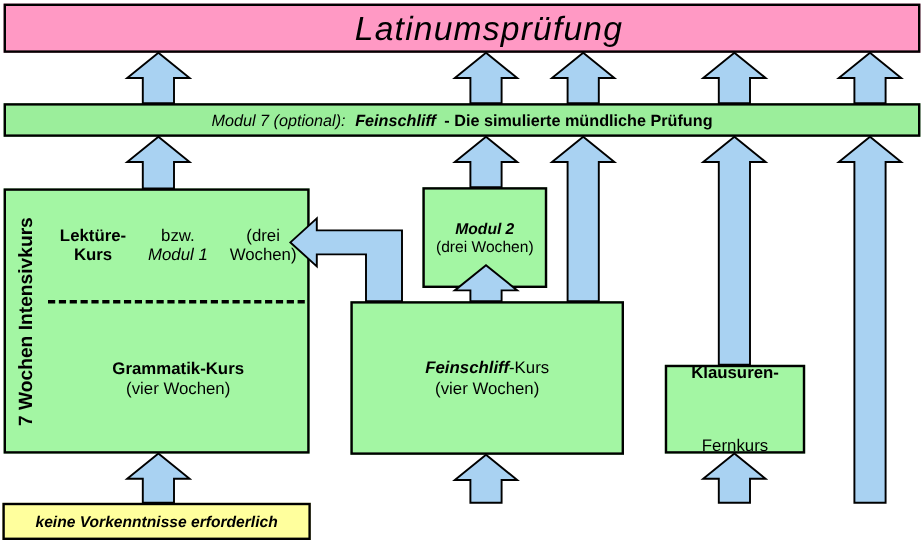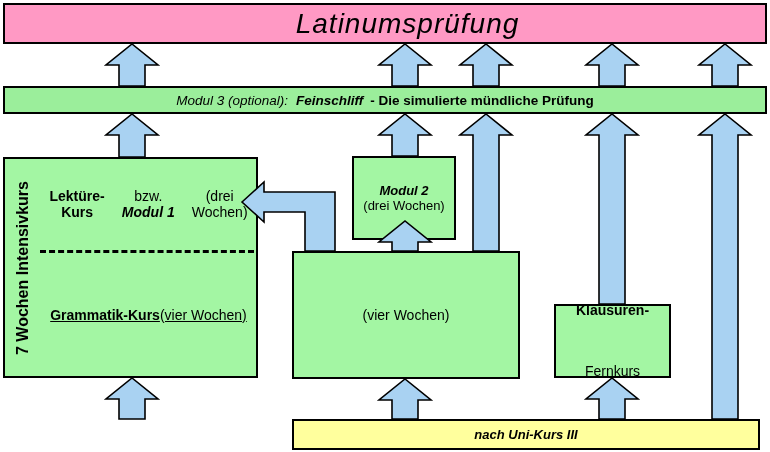--- a/index.html
+++ b/index.html
@@ -60,25 +60,25 @@
     position: absolute; left: 36px; right: 0; top: 0; height: 91px;
     display: flex; flex-direction: row; align-items: center; justify-content: center;
     font-size: 14px; line-height: 15.5px;
   }
   .dashed-divider {
     position: absolute; left: 35px; right: 2px; top: 91px;
     border-top: 3px dashed #000;
   }
   .grammatik-area {
     position: absolute; left: 36px; right: 0; top: 94px; bottom: 0;
-    display: flex; align-items: center; justify-content: center;
-    font-size: 14px; line-height: 16px; text-decoration: underline;
+    display: flex; flex-direction: column; align-items: center; justify-content: center;
+    font-size: 14px; line-height: 16px;
   }
   .bold { font-weight: bold; }
-  .it-only { font-style: italic; font-weight: bold; }
+  .it-only { font-style: italic; }
   .bi-only { font-style: italic; font-weight: bold; }
   .modul2-box {
     left: 352px; top: 156px; width: 104px; height: 84px;
     background: var(--box_green, #a3f6a3);
     font-size: 13px; line-height: 15px;
   }
   .feinschliff-box {
     left: 292px; top: 251px; width: 228px; height: 128px;
     background: var(--box_green, #a3f6a3);
     font-size: 14px; line-height: 17px;
@@ -111,21 +111,21 @@
 </head>
 <body>
 
 <div class="canvas">
 
   <div class="box title-box">
     <span>Latinumsprüfung</span>
   </div>
 
   <div class="box modul3-bar">
-    <span class="it">Modul 3 (optional):</span>
+    <span class="it">Modul 7 (optional):</span>
     <span class="bi">Feinschliff</span>
     <span class="rg">- Die simulierte mündliche Prüfung</span>
   </div>
 
   <div class="box intensiv-box">
     <div class="side-label-wrap">
       <span>7 Wochen Intensivkurs</span>
     </div>
     <div class="lektuere-area">
       <div class="bold">Lektüre-Kurs</div>
@@ -141,30 +141,33 @@
       <div>(vier Wochen)</div>
     </div>
   </div>
 
   <div class="box modul2-box">
     <div class="bi-only">Modul 2</div>
     <div>(drei Wochen)</div>
   </div>
 
   <div class="box feinschliff-box">
+    <div>
+      <span class="bi-only">Feinschliff</span><span>-Kurs</span>
+    </div>
     <div>(vier Wochen)</div>
   </div>
 
   <div class="box klausuren-box">
     <div class="bold">Klausuren-</div>
     <div>Fernkurs</div>
   </div>
 
-  <div class="box entry-box entry-right">
-    <span>nach Uni-Kurs III</span>
+  <div class="box entry-box entry-left">
+    <span>keine Vorkenntnisse erforderlich</span>
   </div>
 
   <svg class="arrow-layer" width="770" height="452" viewBox="0 0 770 452">
 
     <polygon points="119,86 119,65 106,65 132,44 158,65 145,65 145,86"></polygon>
     <polygon points="392,86 392,65 379,65 405,44 431,65 418,65 418,86"></polygon>
     <polygon points="473,86 473,65 460,65 486,44 512,65 499,65 499,86"></polygon>
     <polygon points="599,86 599,65 586,65 612,44 638,65 625,65 625,86"></polygon>
     <polygon points="712,86 712,65 699,65 725,44 751,65 738,65 738,86"></polygon>
 

